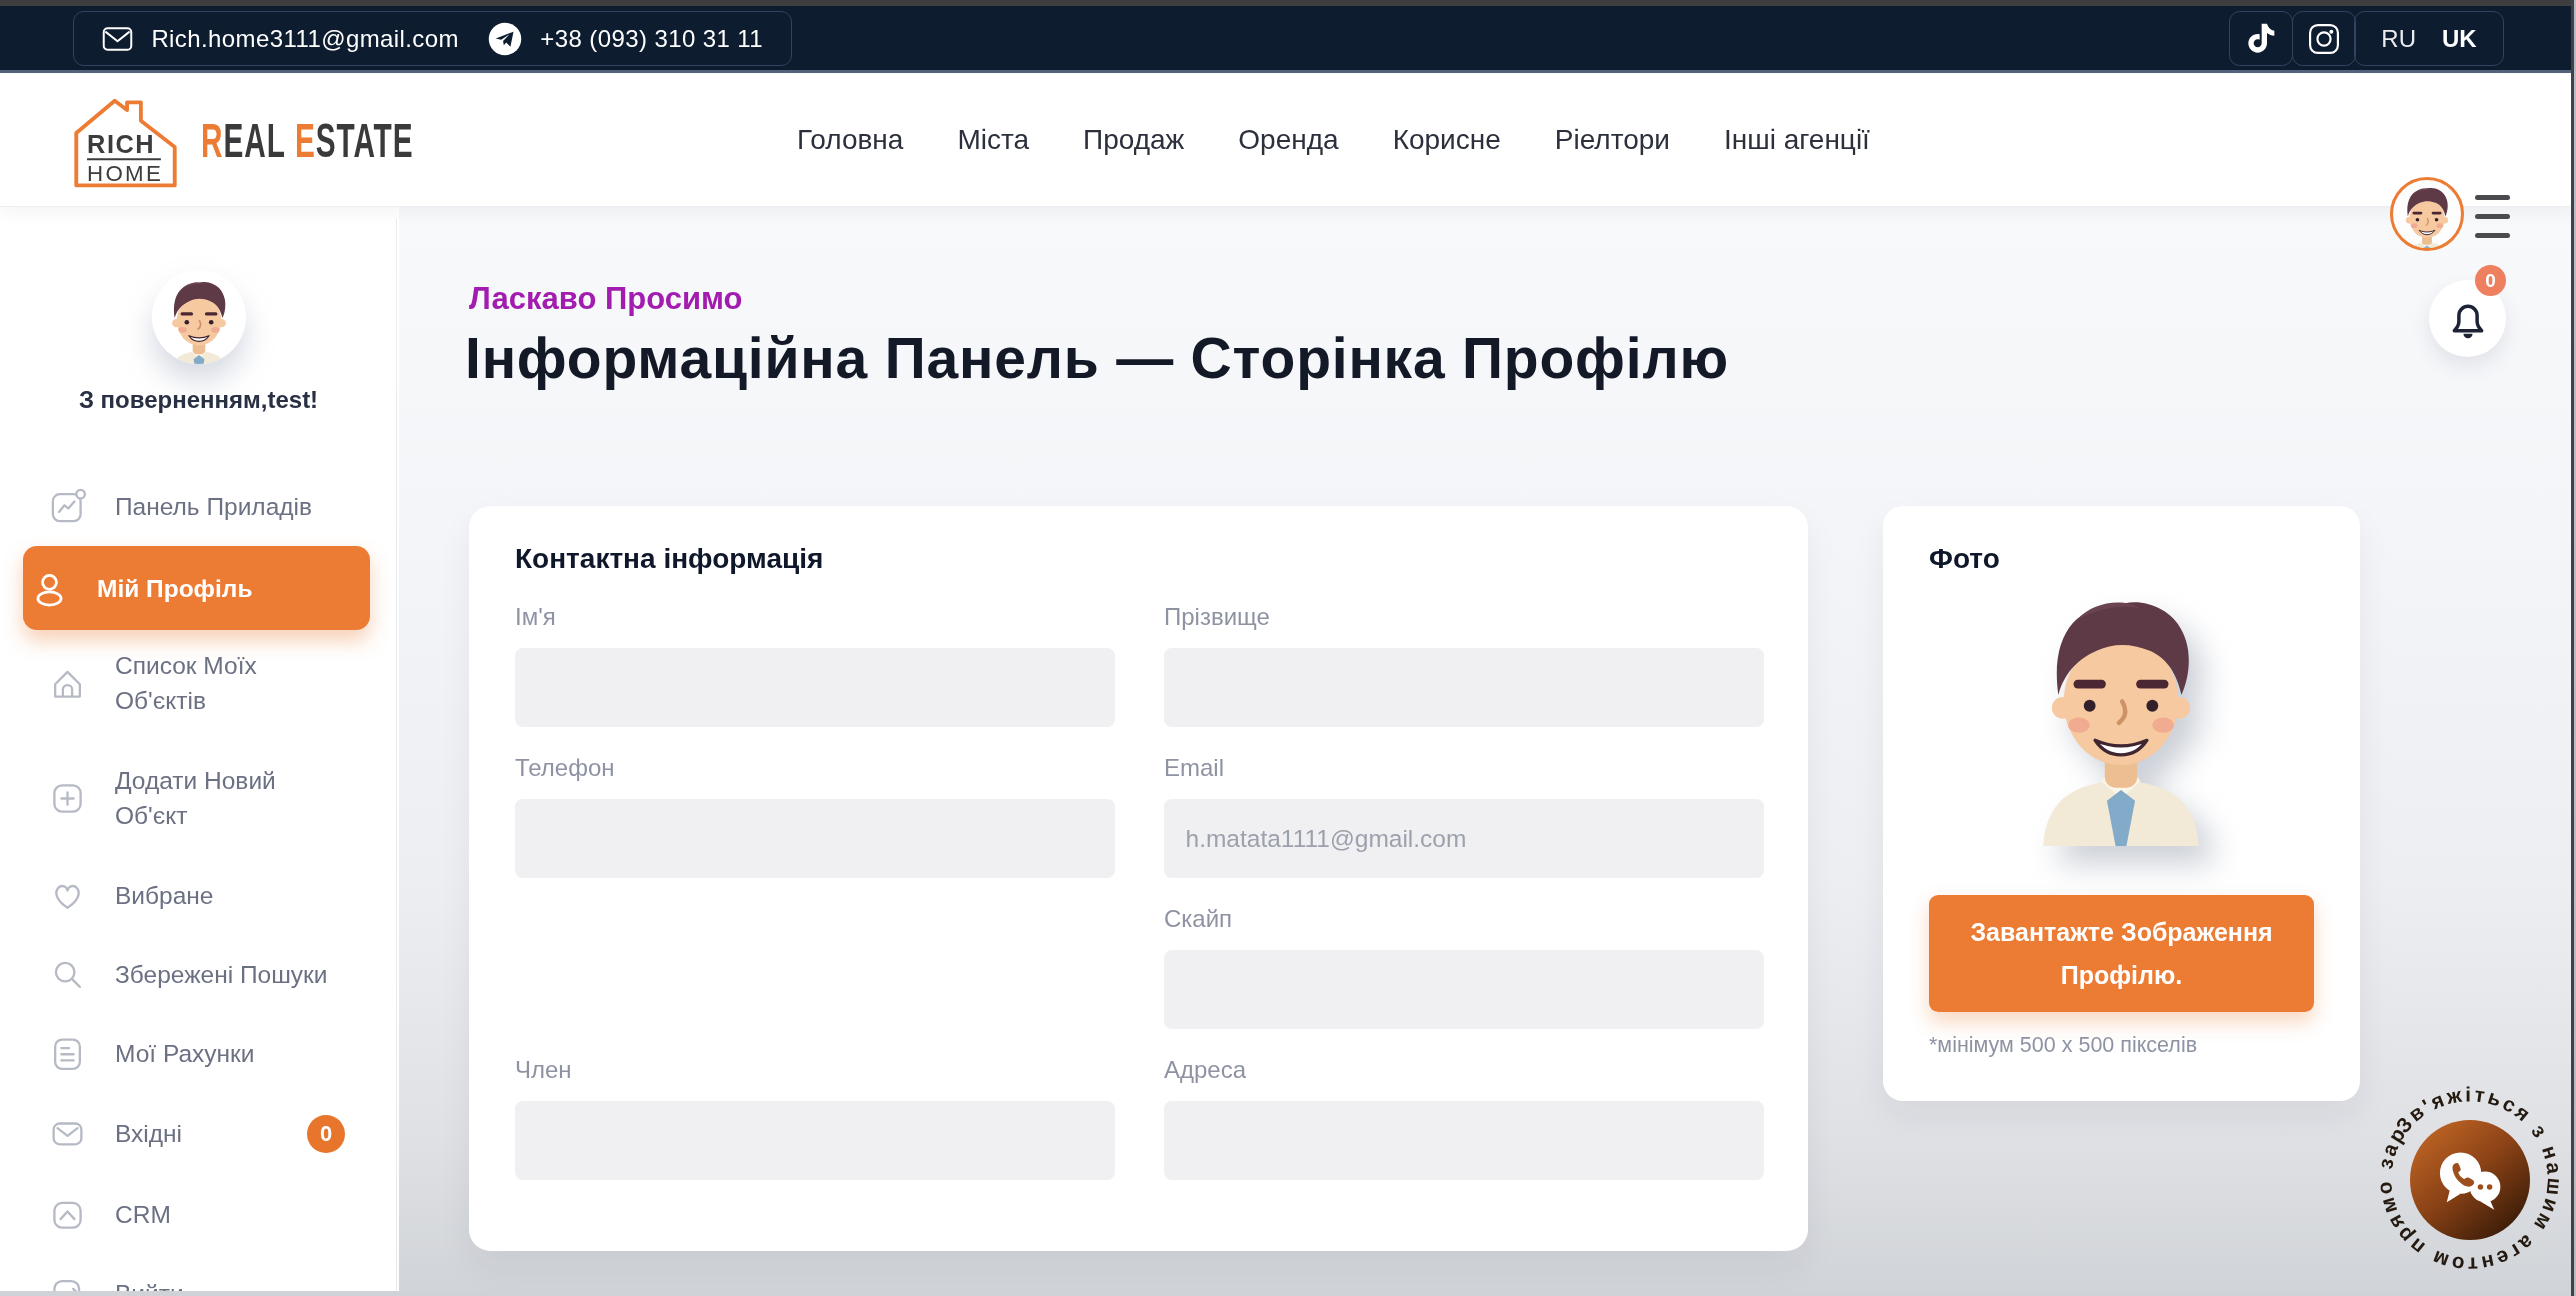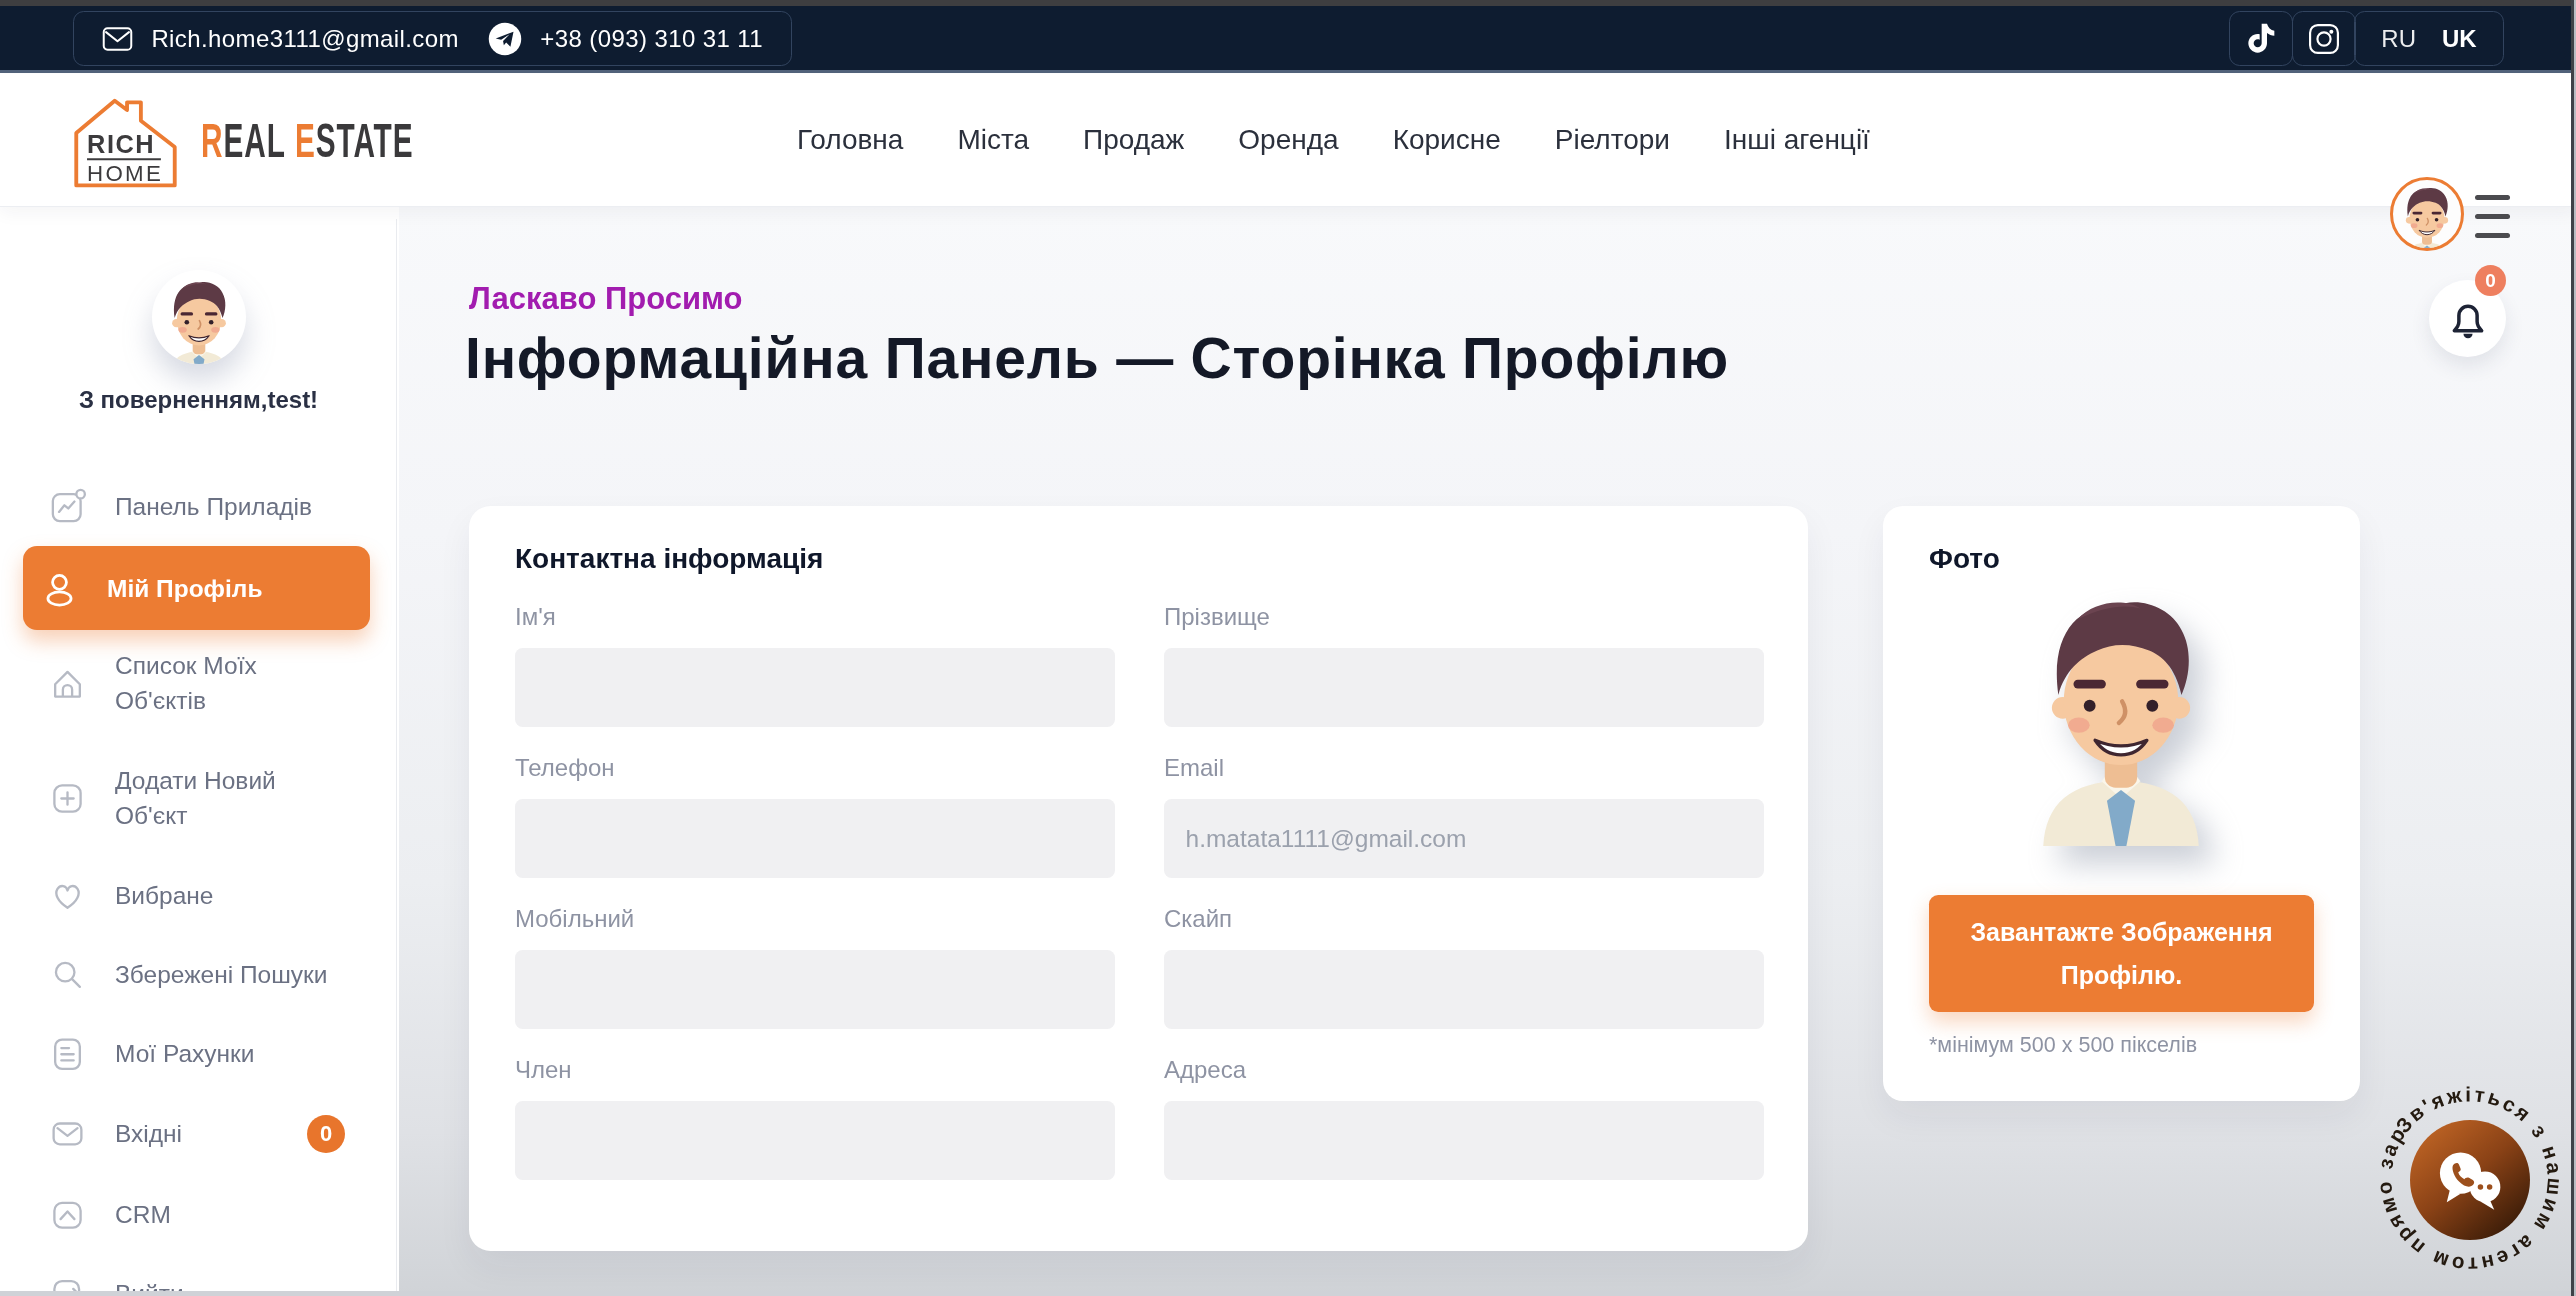--- a/index.html
+++ b/index.html
@@ -37,21 +37,21 @@
   .hamburger div{height:5.4px;border-radius:3.1px;background:#4b4b4f;}
 
   
   .sidebar{position:absolute;top:219px;left:0;width:397px;bottom:0;background:#fff;border-right:1.5px solid #e9ebef;box-sizing:border-box;z-index:5;}
   .sb-avatar{position:absolute;left:152px;top:51px;width:94px;height:94px;border-radius:50%;background:#fff;box-shadow:0 17px 29px rgba(140,150,175,.35);overflow:hidden;}
   .sb-avatar svg{display:block;margin:6.1px auto 0;}
   .sb-welcome{position:absolute;left:0;top:167px;width:397px;text-align:center;font-size:24px;font-weight:600;color:#2a3044;}
   .mi{position:absolute;left:49px;width:285px;display:flex;align-items:center;gap:29px;color:#6b7183;font-size:24.5px;font-weight:500;cursor:pointer;}
   .mi .ic{width:37px;height:37px;flex:0 0 37px;display:flex;align-items:center;justify-content:center;}
   .mi .lbl{line-height:35px;}
-  .mi-active{left:23px;top:327px;width:347px;height:84px;background:#ec7c33;border-radius:14px;color:#fff;font-weight:700;padding-left:18px;box-sizing:border-box;box-shadow:0 10.7px 20px rgba(236,124,51,.35);}
+  .mi-active{left:23px;top:327px;width:347px;height:84px;background:#ec7c33;border-radius:14px;color:#fff;font-weight:700;padding-left:8px;box-sizing:border-box;box-shadow:0 10.7px 20px rgba(236,124,51,.35);}
   .inbox-badge{position:absolute;left:307px;top:896px;width:38px;height:38px;border-radius:50%;background:#e8752c;color:#fff;font-size:22px;font-weight:700;display:flex;align-items:center;justify-content:center;}
 
   
   .main-bg{position:absolute;left:399px;top:206px;right:0;bottom:0;
     background:linear-gradient(180deg,#f8f9fb 0%,#f4f5f8 30%,#eceef1 62%,#dfe1e5 85%,#d0d3d7 100%);}
   .welcome-label{position:absolute;left:469px;top:281px;font-size:31px;font-weight:600;color:#a21caf;}
   .page-title{position:absolute;left:465px;top:325px;font-size:57px;font-weight:700;color:#141927;letter-spacing:0.8px;white-space:nowrap;}
   .bell-btn{position:absolute;left:2429px;top:280px;width:77px;height:77px;border-radius:50%;background:#fff;box-shadow:0 9.2px 20px rgba(40,50,80,.10);display:flex;align-items:center;justify-content:center;cursor:pointer;z-index:6;}
   .bell-badge{position:absolute;left:2475px;top:265px;width:31px;height:31px;border-radius:50%;background:#ee7f5f;color:#fff;font-size:19px;font-weight:700;display:flex;align-items:center;justify-content:center;z-index:7;}
 
@@ -317,24 +317,20 @@
       <input type="text" placeholder="" style="">
     </div>
     <div class="fg c2 r1">
       <div class="fl">Прізвище</div>
       <input type="text" placeholder="" style="">
     </div>
     <div class="fg c2 r2">
       <div class="fl">Email</div>
       <input type="text" placeholder="h.matata1111@gmail.com" style="">
     </div>
-    <div class="fg c1 r3">
-      <div class="fl">Мобільний</div>
-      <input type="text" placeholder="" style="">
-    </div>
     <div class="fg c2 r3">
       <div class="fl">Скайп</div>
       <input type="text" placeholder="" style="">
     </div>
     <div class="fg c1 r4">
       <div class="fl">Член</div>
       <input type="text" placeholder="" style="">
     </div>
     <div class="fg c2 r4">
       <div class="fl">Адреса</div>

